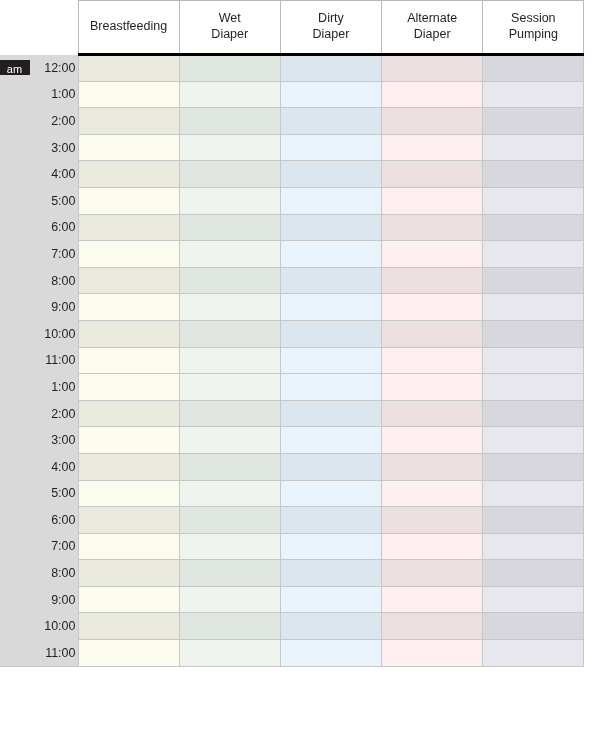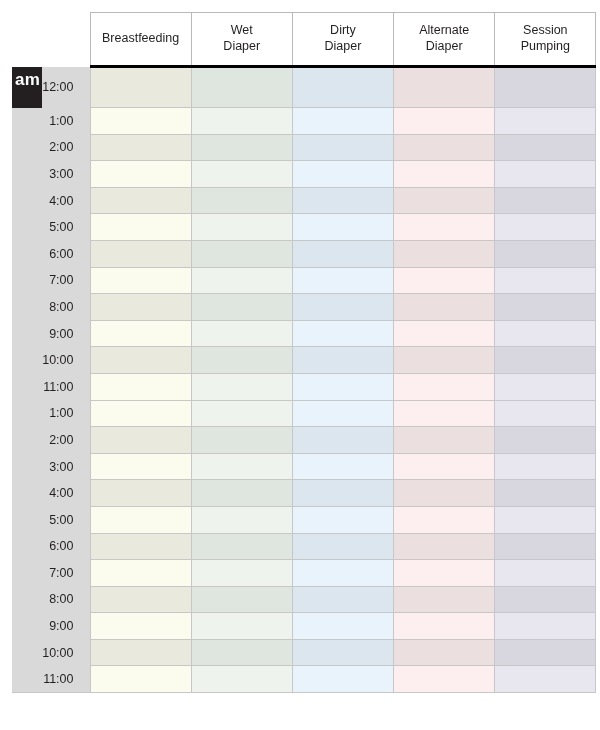--- a/index.html
+++ b/index.html
@@ -15,21 +15,21 @@
     position: relative;
     width: 600px;
     height: 730px;
     background: #ffffff;
     overflow: hidden;
   }
   table.tracker {
     border-collapse: collapse;
     table-layout: fixed;
     width: 584px;
-    margin: 12px;
+    margin: 0;
   }
   table.tracker col.col-ampm { width: 30px; }
   table.tracker col.col-time { width: 48px; }
   table.tracker col.col-cat  { width: 101.2px; }
 
   
   thead th {
     font-weight: normal;
     font-size: 12.5px;
     color: #231f20;
@@ -57,33 +57,33 @@
     border: none;
     background: #d9d9d9;
     width: 30px;
     padding: 0;
     position: relative;
   }
   td.ampm .badge {
     display: inline-block;
     background: #231f20;
     color: #ffffff;
-    font-size: 17px;
-    font-weight: bold;
+    font-size: 11px;
+    font-weight: normal;
     line-height: 1;
-    padding: 4px 4px 20px 3px;
+    padding: 4px 4px 0 3px;
     width: 30px;
     text-align: center;
     letter-spacing: 0.2px;
   }
   td.time {
     border: none;
     background: #d9d9d9;
     text-align: right;
-    padding-right: 16px;
+    padding-right: 2px;
     font-size: 12.5px;
     color: #231f20;
     white-space: nowrap;
   }
 
   
   td.c0 { background: #fbfbee; }
   td.c1 { background: #eef3ee; }
   td.c2 { background: #e8f3fb; }
   td.c3 { background: #fdeff0; }

